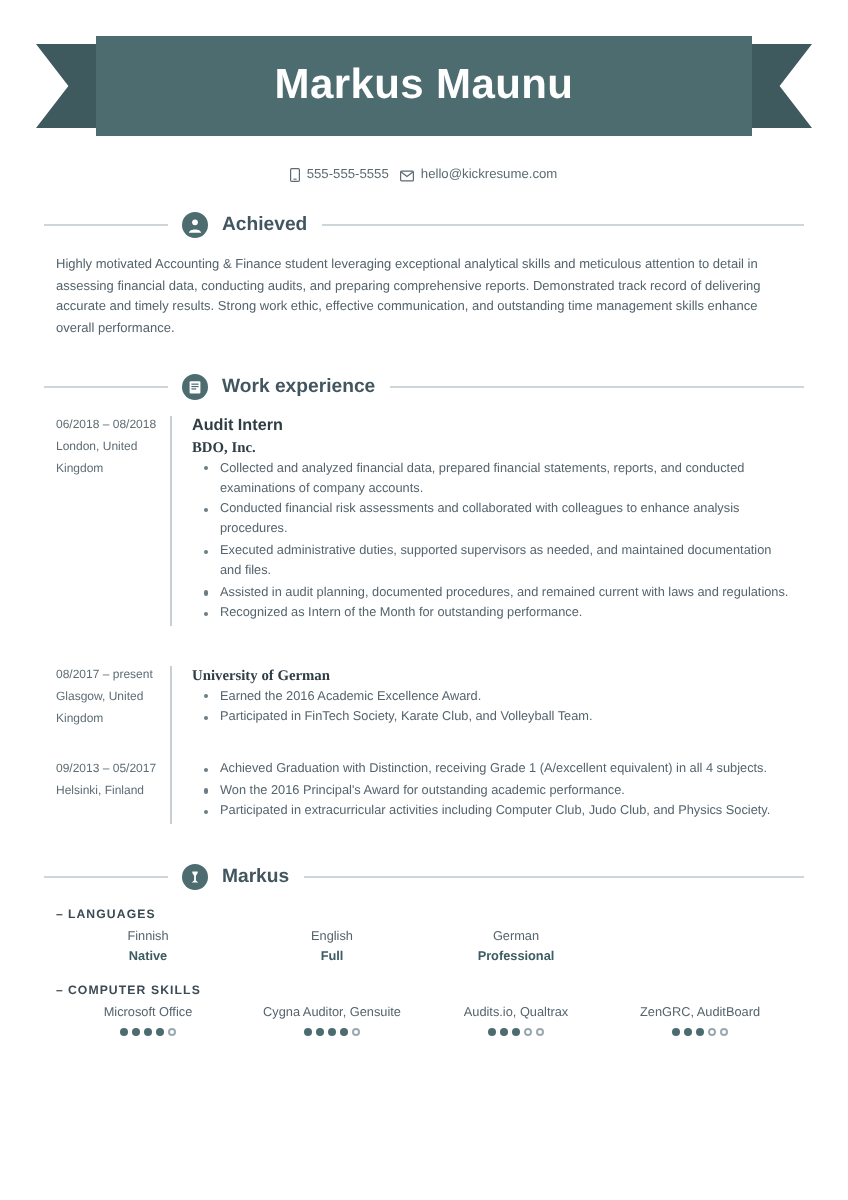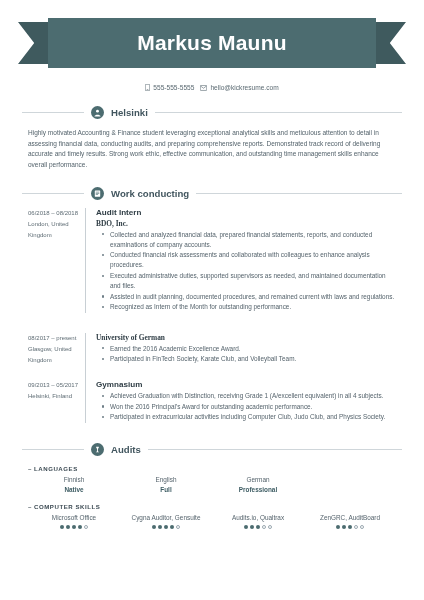--- a/index.html
+++ b/index.html
@@ -277,38 +277,38 @@
 
   <div style="margin-top:15px;">
     <div class="section-head">
       <div class="rule short"></div>
       <div class="sec-icon">
         <svg width="9" height="9" viewBox="0 0 12 12">
           <circle cx="6" cy="4.2" r="1.9" fill="#ffffff"></circle>
           <path d="M1.9 11.2 C2.3 8.2 9.7 8.2 10.1 11.2 Z" fill="#ffffff"></path>
         </svg>
       </div>
-      <div class="sec-title">Helsinki</div>
+      <div class="sec-title">Achieved</div>
       <div class="rule grow"></div>
     </div>
     <div class="profile-body">Highly motivated Accounting &amp; Finance student leveraging exceptional analytical skills and meticulous attention to detail in assessing financial data, conducting audits, and preparing comprehensive reports. Demonstrated track record of delivering accurate and timely results. Strong work ethic, effective communication, and outstanding time management skills enhance overall performance.</div>
   </div>
 
   <div style="margin-top:17px;">
     <div class="section-head">
       <div class="rule short"></div>
       <div class="sec-icon">
         <svg width="9" height="9" viewBox="0 0 12 12">
           <rect x="2.4" y="2.1" width="7.2" height="8.3" rx="0.7" fill="#ffffff"></rect>
           <rect x="3.6" y="3.7" width="4.8" height="0.8" fill="#4c6c70"></rect>
           <rect x="3.6" y="5.3" width="4.8" height="0.8" fill="#4c6c70"></rect>
           <rect x="3.6" y="6.9" width="3.2" height="0.8" fill="#4c6c70"></rect>
         </svg>
       </div>
-      <div class="sec-title">Work conducting</div>
+      <div class="sec-title">Work experience</div>
       <div class="rule grow"></div>
     </div>
 
     <div class="entries">
       <div class="entry">
         <div class="meta">
           <div>06/2018 – 08/2018</div>
           <div>London, United Kingdom</div>
         </div>
         <div class="divider"></div>
@@ -345,40 +345,39 @@
         </div>
       </div>
 
       <div class="entry" style="margin-top:0;">
         <div class="meta" style="padding-top:14px;">
           <div>09/2013 – 05/2017</div>
           <div>Helsinki, Finland</div>
         </div>
         <div class="divider"></div>
         <div class="body" style="padding-top:14px;">
-          <div class="job-title">Gymnasium</div>
           <ul class="bullets">
             <li>Achieved Graduation with Distinction, receiving Grade 1 (A/excellent equivalent) in all 4 subjects.</li>
             <li>Won the 2016 Principal's Award for outstanding academic performance.</li>
             <li>Participated in extracurricular activities including Computer Club, Judo Club, and Physics Society.</li>
           </ul>
         </div>
       </div>
     </div>
   </div>
 
   <div style="margin-top:20px;">
     <div class="section-head">
       <div class="rule short"></div>
       <div class="sec-icon">
         <svg width="9" height="9" viewBox="0 0 12 12">
           <path d="M4.2 2.3 L7.8 2.3 L7.8 3.4 L6.6 5.2 L6.6 8.4 L8.2 9.7 L3.8 9.7 L5.4 8.4 L5.4 5.2 L4.2 3.4 Z" fill="#ffffff"></path>
         </svg>
       </div>
-      <div class="sec-title">Audits</div>
+      <div class="sec-title">Markus</div>
       <div class="rule grow"></div>
     </div>
 
     <div class="skills-block">
 
       <div class="lang-group">
         <div class="skills-label">
           <span class="dash">–</span><span>LANGUAGES</span>
         </div>
         <div class="skill-row">

